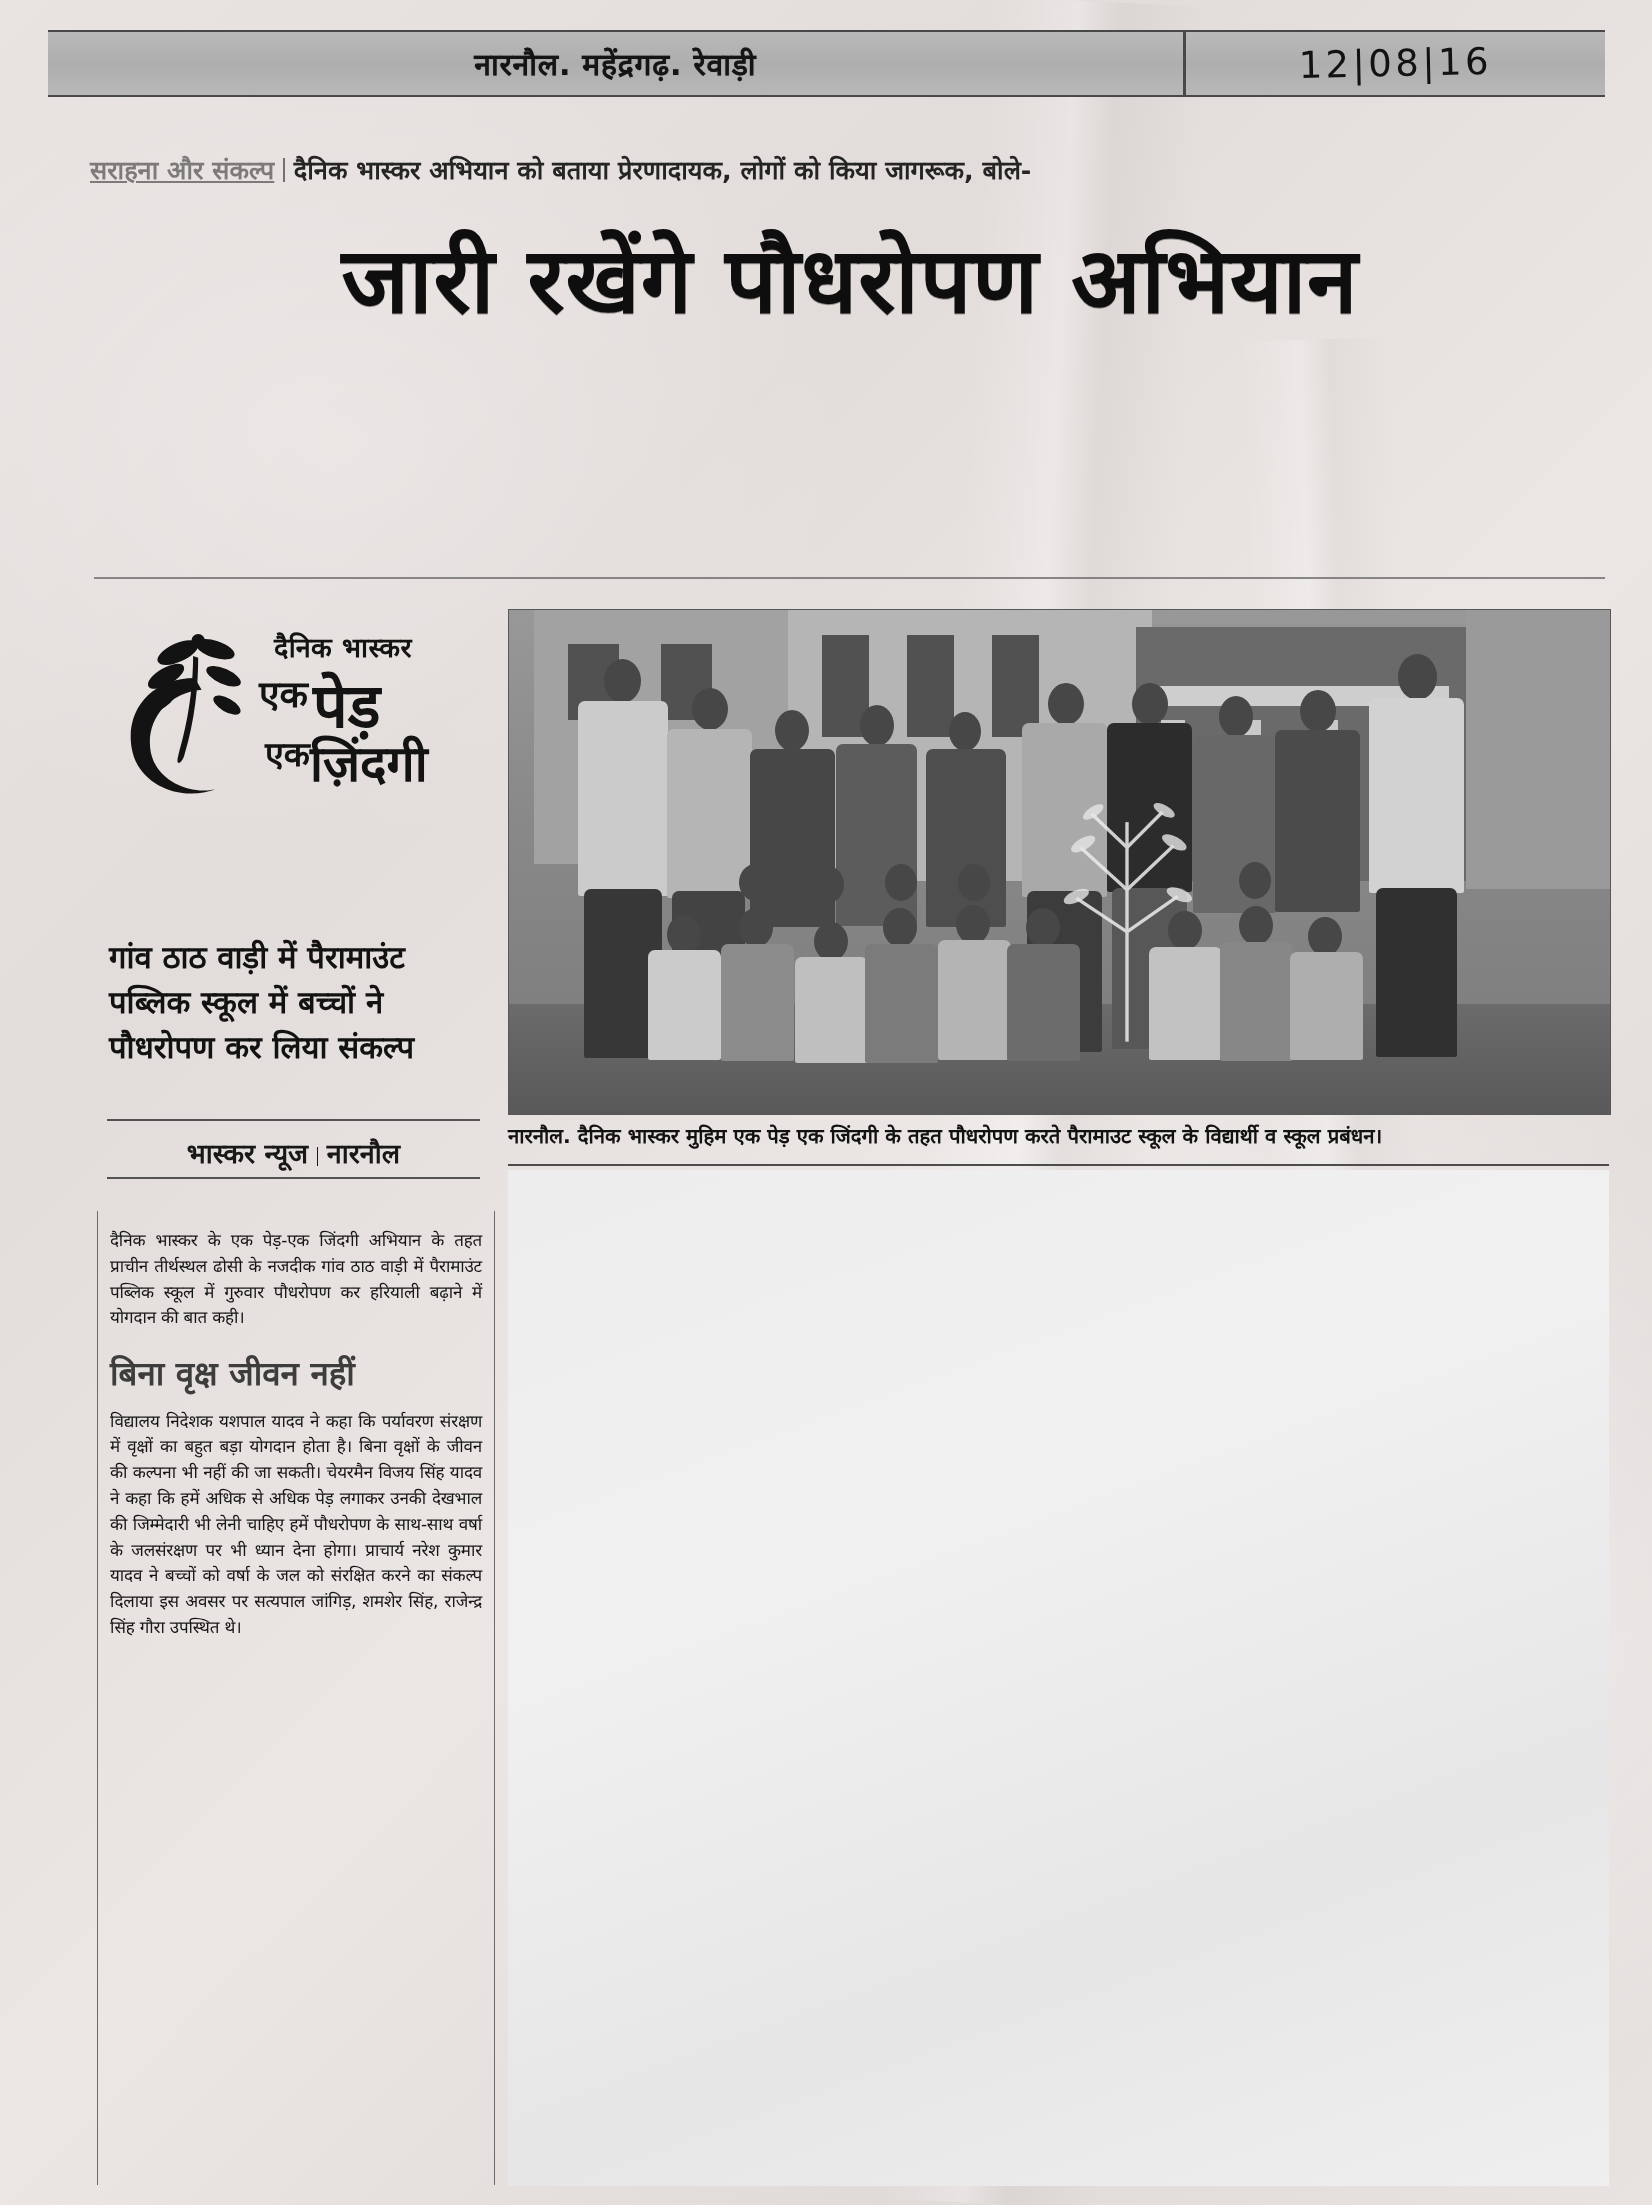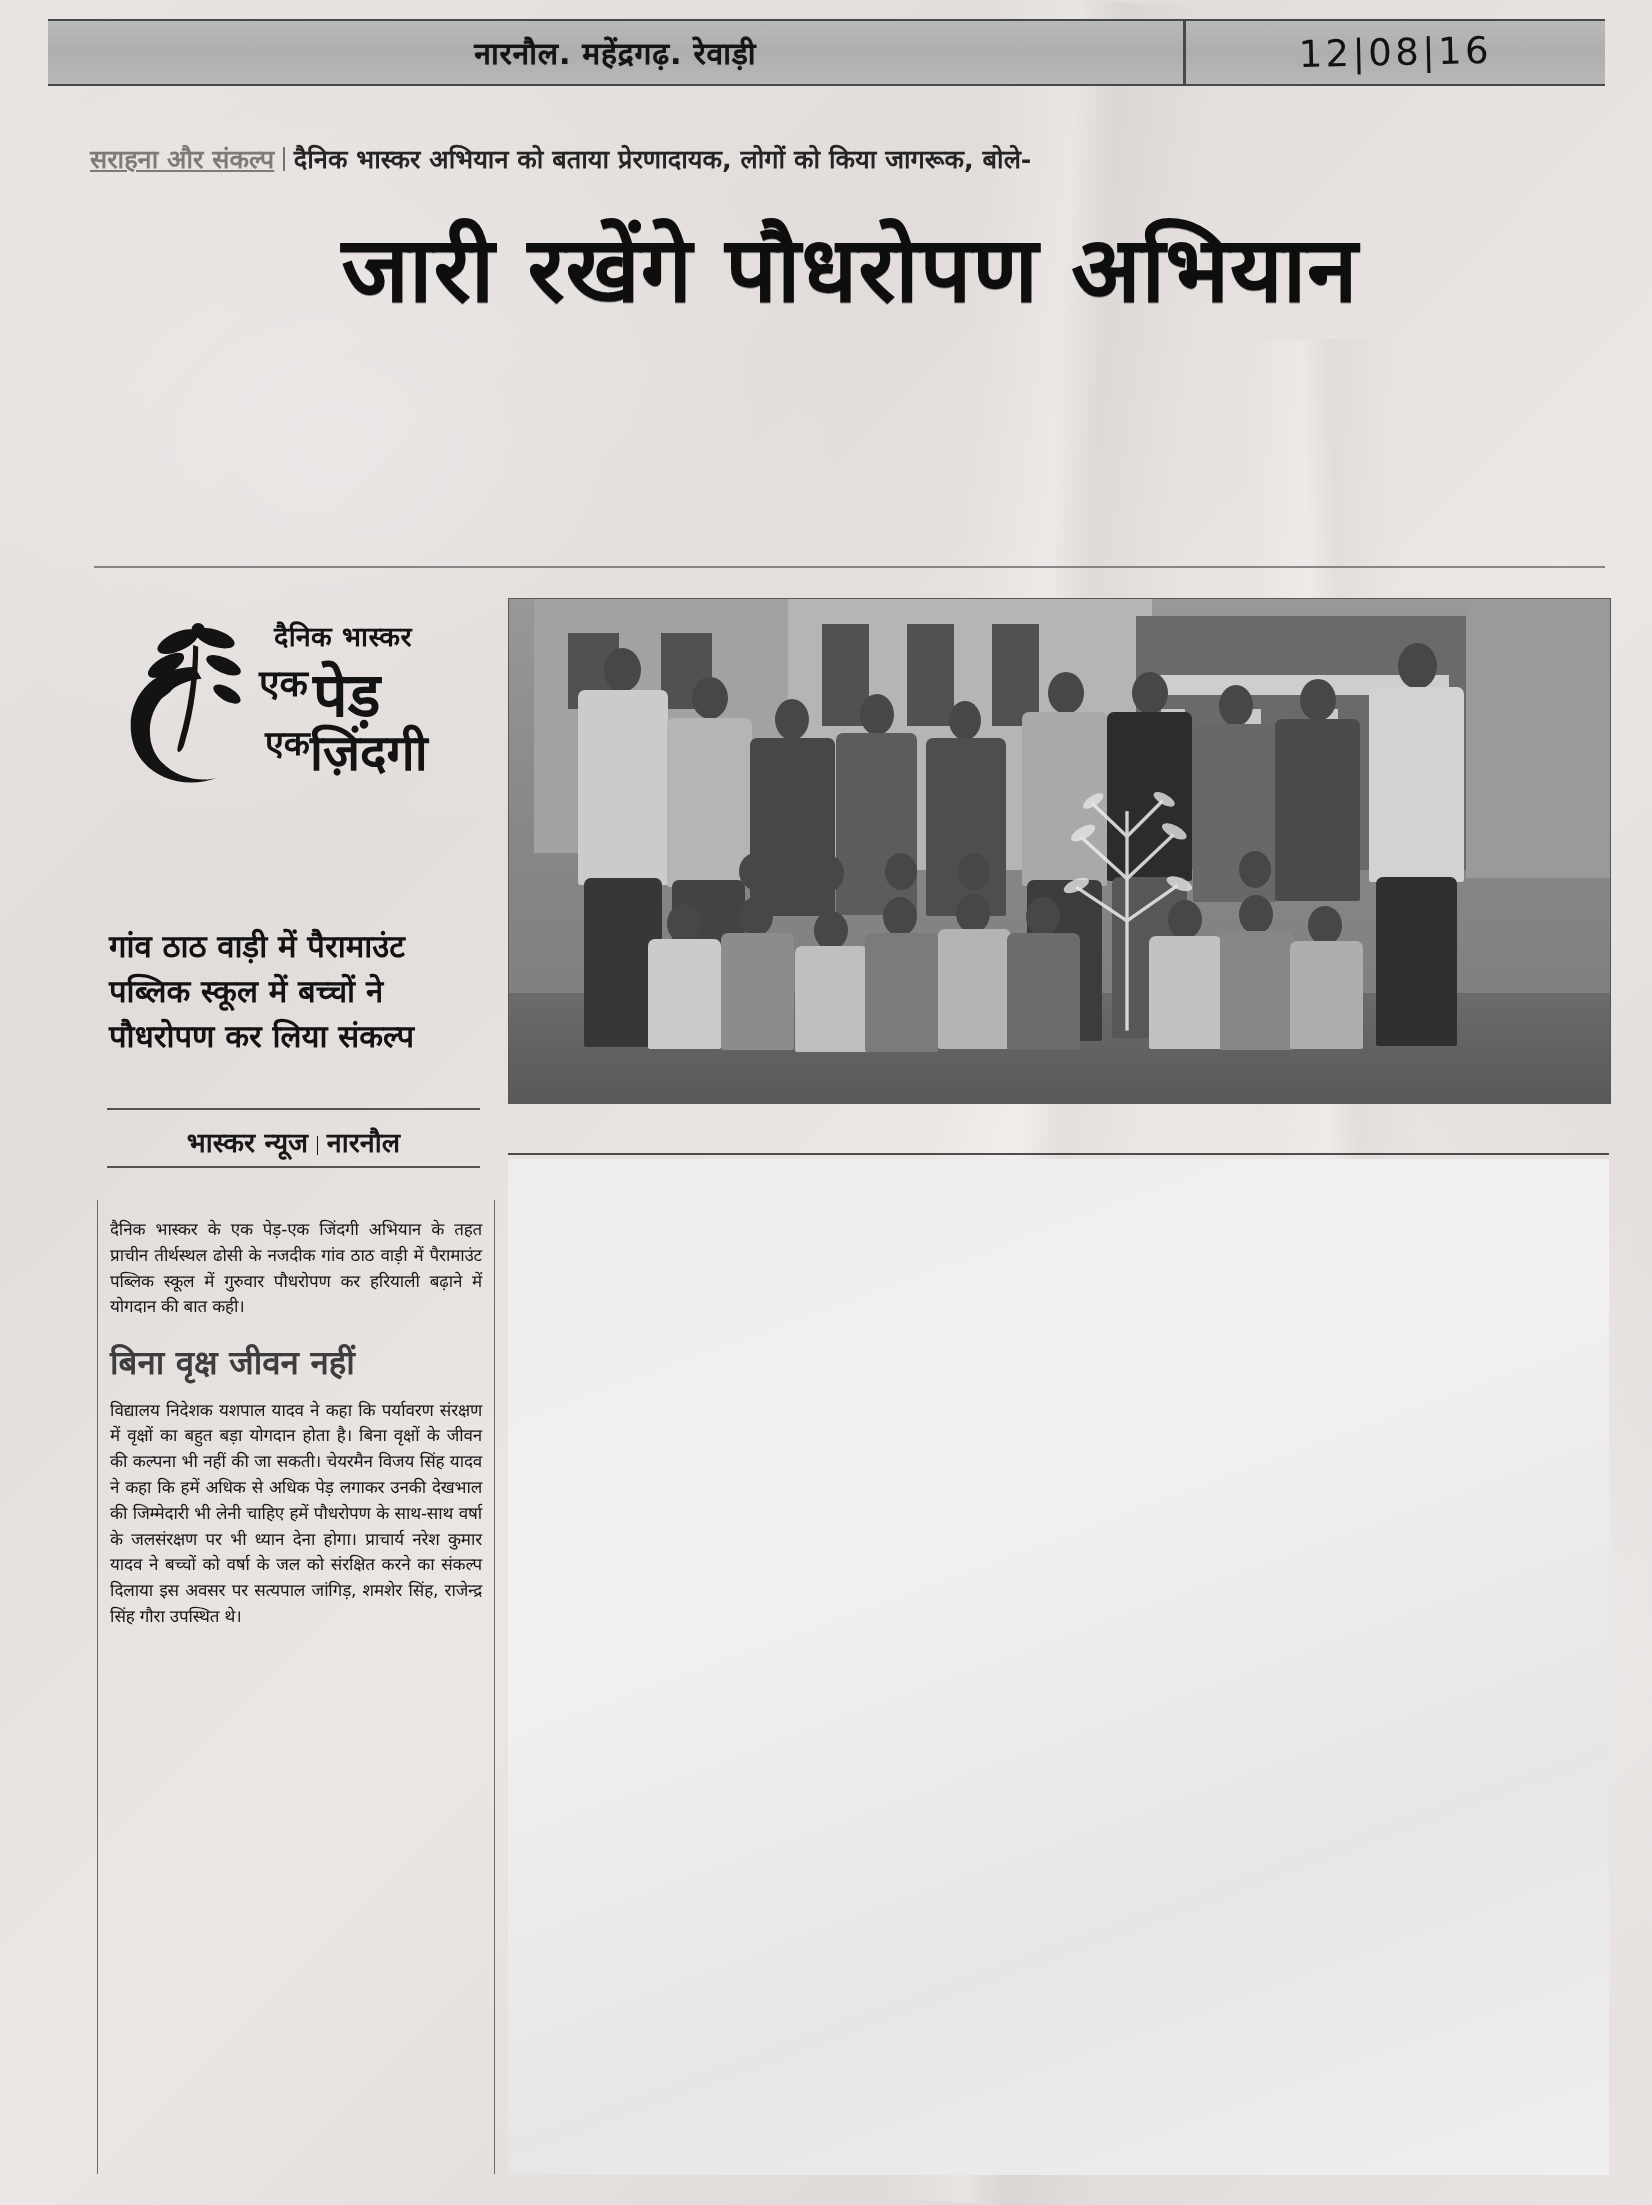--- a/index.html
+++ b/index.html
@@ -29,21 +29,21 @@
   .crease {
     position: absolute;
     background: linear-gradient(90deg, rgba(255,255,255,0) 0%, rgba(255,255,255,0.75) 40%, rgba(170,165,162,0.35) 60%, rgba(255,255,255,0) 100%);
     pointer-events: none;
   }
 
   
   #clipping {
     position: absolute;
     left: 41px;
-    top: 14px;
+    top: 25px;
     width: 1571px;
     height: 2168px;
     filter: grayscale(100%);
   }
 
   
   #masthead {
     position: absolute;
     left: 6.8px;
     top: 5.1px;
@@ -499,16 +499,17 @@
     <div class="head" style="left:799px; top:307px; width:34px; height:39px;"></div>
     <div class="torso" style="left:781px; top:342px; width:73px; height:108px; background:#b2adaa;"></div>
 
     <div class="head" style="left:230px; top:254px; width:32px; height:37px;"></div>
     <div class="head" style="left:303px; top:256px; width:32px; height:37px;"></div>
     <div class="head" style="left:376px; top:254px; width:32px; height:37px;"></div>
     <div class="head" style="left:449px; top:254px; width:32px; height:37px;"></div>
     <div class="head" style="left:730px; top:252px; width:32px; height:37px;"></div>
   </div>
 
+  <div id="photo-caption">नारनौल. दैनिक भास्कर मुहिम एक पेड़ एक जिंदगी के तहत पौधरोपण करते पैरामाउट स्कूल के विद्यार्थी व स्कूल प्रबंधन।</div>
   <div id="photo-caption-rule"></div>
 
 </div>
 
 
 </body></html>

